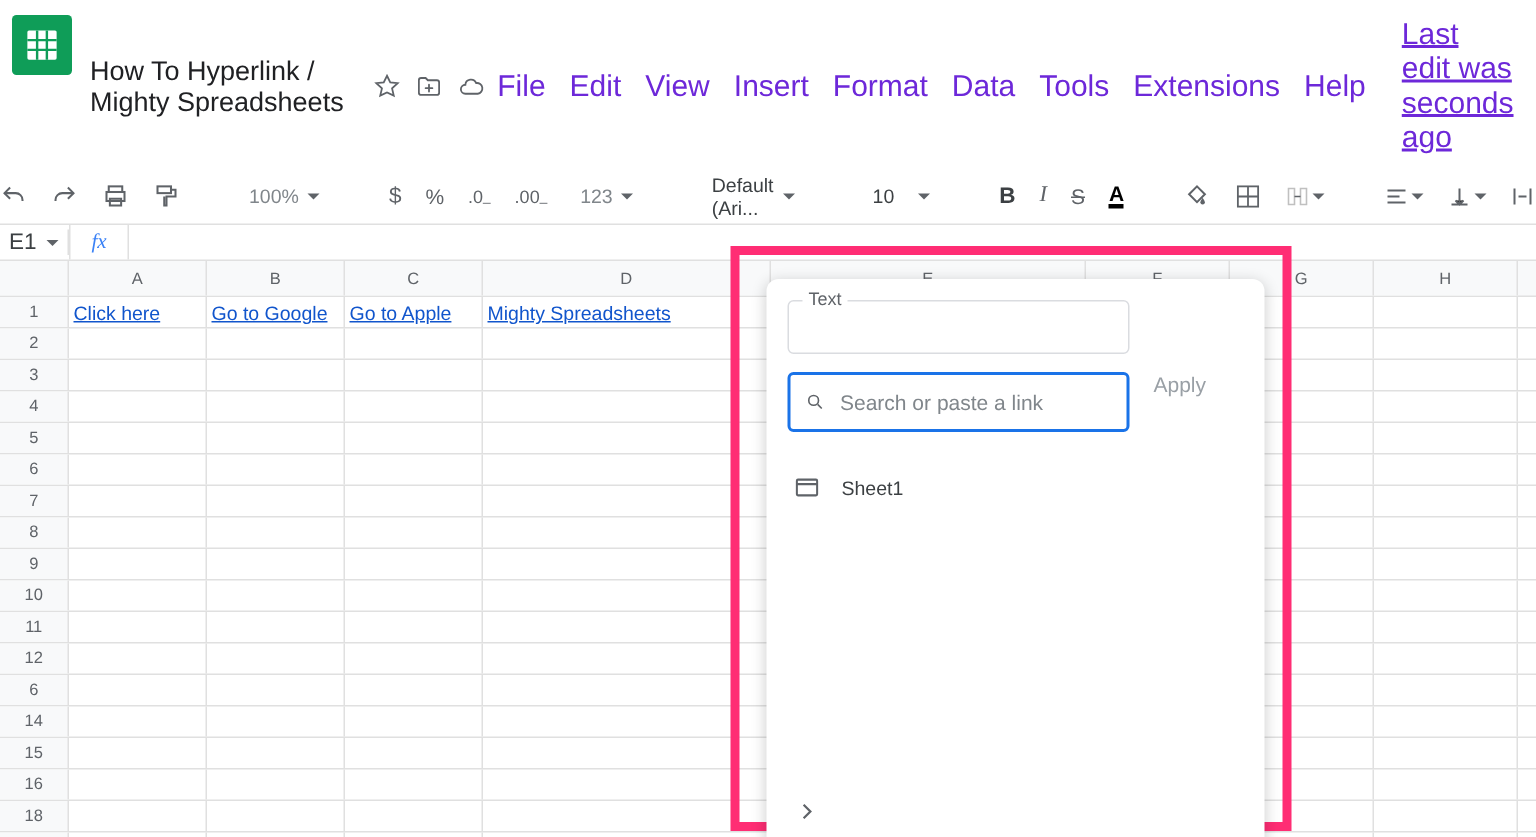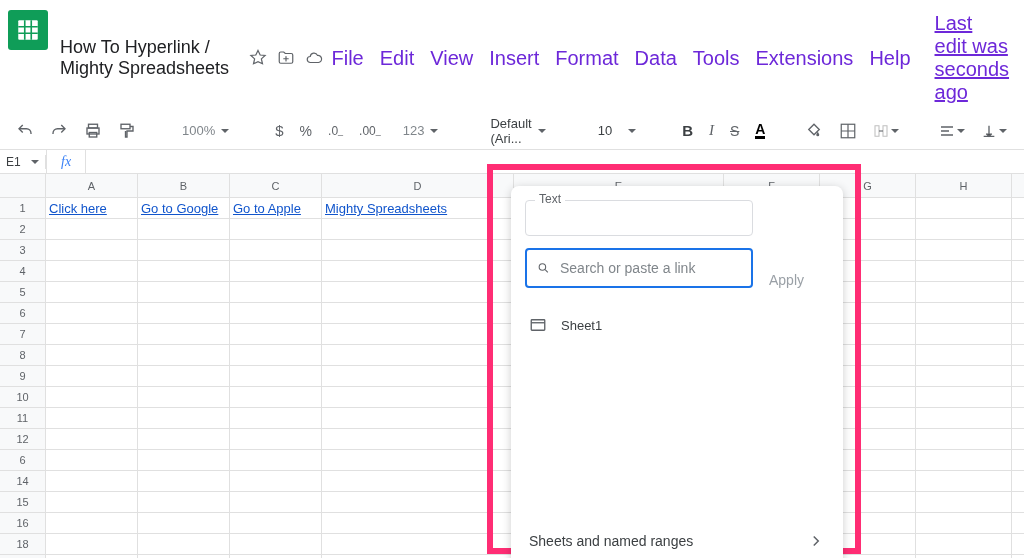--- a/index.html
+++ b/index.html
@@ -11,30 +11,30 @@
 .logo svg { width: 26px; height: 26px; }
 .title-area { display: flex; flex-direction: row; gap: 2px; }
 .title-row { display: flex; align-items: center; gap: 10px; }
 .doc-title { font-size: 18px; color: #202124; padding: 1px 4px; }
 .title-icons { display: flex; gap: 10px; color: #5f6368; }
 .menubar { display: flex; gap: 2px; align-items: center; }
 .menubar span { padding: 4px 7px; font-size: 20px; color: #6d28d9; cursor: pointer; }
 .last-edit { color: #5f6368; text-decoration: underline; font-size: 14px; margin-left: 8px; }
 
 
-.toolbar { display: flex; align-items: center; padding: 4px 16px; border-bottom: 1px solid #e0e0e0; gap: 16px; margin-top: 4px; height: 38px; }
+.toolbar { display: flex; align-items: center; padding: 4px 0; border-bottom: 1px solid #e0e0e0; gap: 16px; margin-top: 4px; height: 38px; }
 .tb-btn { width: 26px; height: 26px; display: flex; align-items: center; justify-content: center; color: #5f6368; cursor: pointer; border-radius: 2px; }
 .tb-sep { width: 1px; height: 20px; background: #e0e0e0; margin: 0 4px; }
 .tb-text { color: #80868b; font-size: 13px; padding: 0 6px; display: flex; align-items: center; gap: 6px; }
 .tb-text.dark { color: #3c4043; }
 .underline-a { border-bottom: 3px solid #000; padding-bottom: 0px; font-weight: bold; color: #000; font-size: 14px; line-height: 14px; }
 
 
 .fxbar { display: flex; align-items: center; border-bottom: 1px solid #e0e0e0; height: 24px; }
-.nbox { width: 46px; border-right: 1px solid #e0e0e0; padding: 0 6px; font-size: 12px; color: #3c4043; display:flex; align-items:center; gap:4px;}
+.nbox { width: 46px; border-right: 1px solid #e0e0e0; padding: 0 6px; font-size: 15px; color: #3c4043; display:flex; align-items:center; gap:4px;}
 .nbox .dd { margin-left:auto; }
 .fx-lbl { color: #3b82f6; font-style: italic; padding: 0 14px; font-family: Liberation Serif, serif; font-size: 14px; }
 .fx-sep { width:1px; height:100%; background:#e0e0e0;}
 
 
 .grid { position: relative; }
 .colhdr { display: flex; height: 24px; background: #f8f9fa; border-bottom: 1px solid #e0e0e0; }
 .corner { width: 46px; border-right: 1px solid #e0e0e0; background:#f8f9fa; }
 .ch { border-right: 1px solid #e0e0e0; text-align: center; font-size: 11px; color: #5f6368; line-height: 24px; background: #f8f9fa; }
 .rows { }
@@ -50,21 +50,21 @@
 
 .active-cell { position: absolute; border: 2px solid #1a73e8; pointer-events: none; left: 514px; top: 24px; width: 210px; height: 21px; }
 .active-cell::after { content:''; position:absolute; right:-3px; bottom:-3px; width:6px; height:6px; background:#1a73e8; }
 
 
 .highlight-box { position:absolute; left:487px; top:164px; width:374px; height:390px; border:6px solid #ff2d74; pointer-events:none; z-index:5;}
 .popup { position: absolute; left: 511px; top: 186px; width: 332px; background: #fff; border-radius: 8px; box-shadow: 0 2px 10px rgba(0,0,0,0.2); padding: 14px; z-index: 10; }
 .fld-wrap { position: relative; margin-bottom: 12px; }
 .fld-lbl { position: absolute; top: -8px; left: 10px; background: #fff; padding: 0 4px; font-size: 12px; color: #5f6368; }
 .fld { width: 228px; height: 36px; border: 1px solid #dadce0; border-radius: 4px; padding: 0 10px; font-size: 14px; }
-.search-row { display: flex; align-items: flex-end; gap: 16px; margin-bottom: 20px; }
+.search-row { display: flex; align-items: flex-start; gap: 16px; margin-bottom: 20px; }
 .search-fld { width: 228px; height: 40px; border: 2px solid #1a73e8; border-radius: 4px; display: flex; align-items: center; padding: 0 10px; gap: 10px; }
 .search-fld input { border: none; outline: none; font-size: 14px; flex: 1; color: #5f6368; }
 .search-fld input::placeholder { color: #80868b; }
 .apply { color: #9aa0a6; font-size: 14px; }
 .sheet-row { display: flex; align-items: center; gap: 14px; padding: 8px 4px; font-size: 13px; color: #3c4043; cursor:pointer;}
 .popup-spacer { height: 180px; }
 .popup-footer { display: flex; align-items: center; justify-content: space-between; padding: 10px 4px 4px; font-size: 14px; font-weight: 500; color: #3c4043; cursor:pointer;}
 
 svg { display: block; }
 .dd { width:0; height:0; border-left:4px solid transparent; border-right:4px solid transparent; border-top:4px solid #5f6368; display:inline-block;}
@@ -512,18 +512,17 @@
   </div>
   <div class="sheet-row">
     <svg width="18" height="18" viewBox="0 0 24 24" fill="none" stroke="#5f6368" stroke-width="1.8">
         <rect x="3" y="5" width="18" height="14" rx="1"></rect>
         <path d="M3 9h18"></path>
       </svg>
     <span>Sheet1</span>
   </div>
   <div class="popup-spacer"></div>
   <div class="popup-footer">
-    <span>Sheets and named ranges</span>
     <svg width="18" height="18" viewBox="0 0 24 24" fill="none" stroke="#5f6368" stroke-width="2">
         <path d="M9 6l6 6-6 6"></path>
       </svg>
   </div>
 </div>
 
 </body></html>

